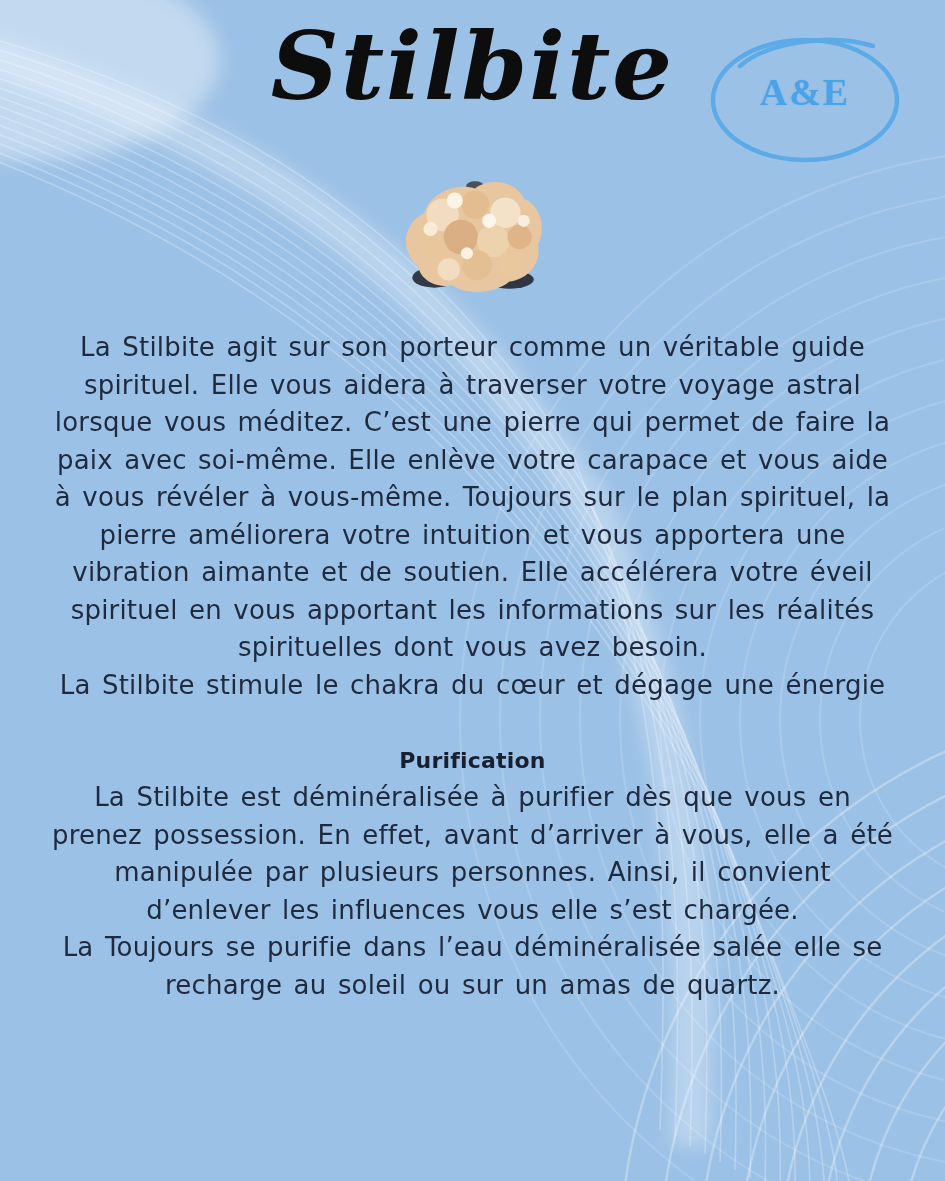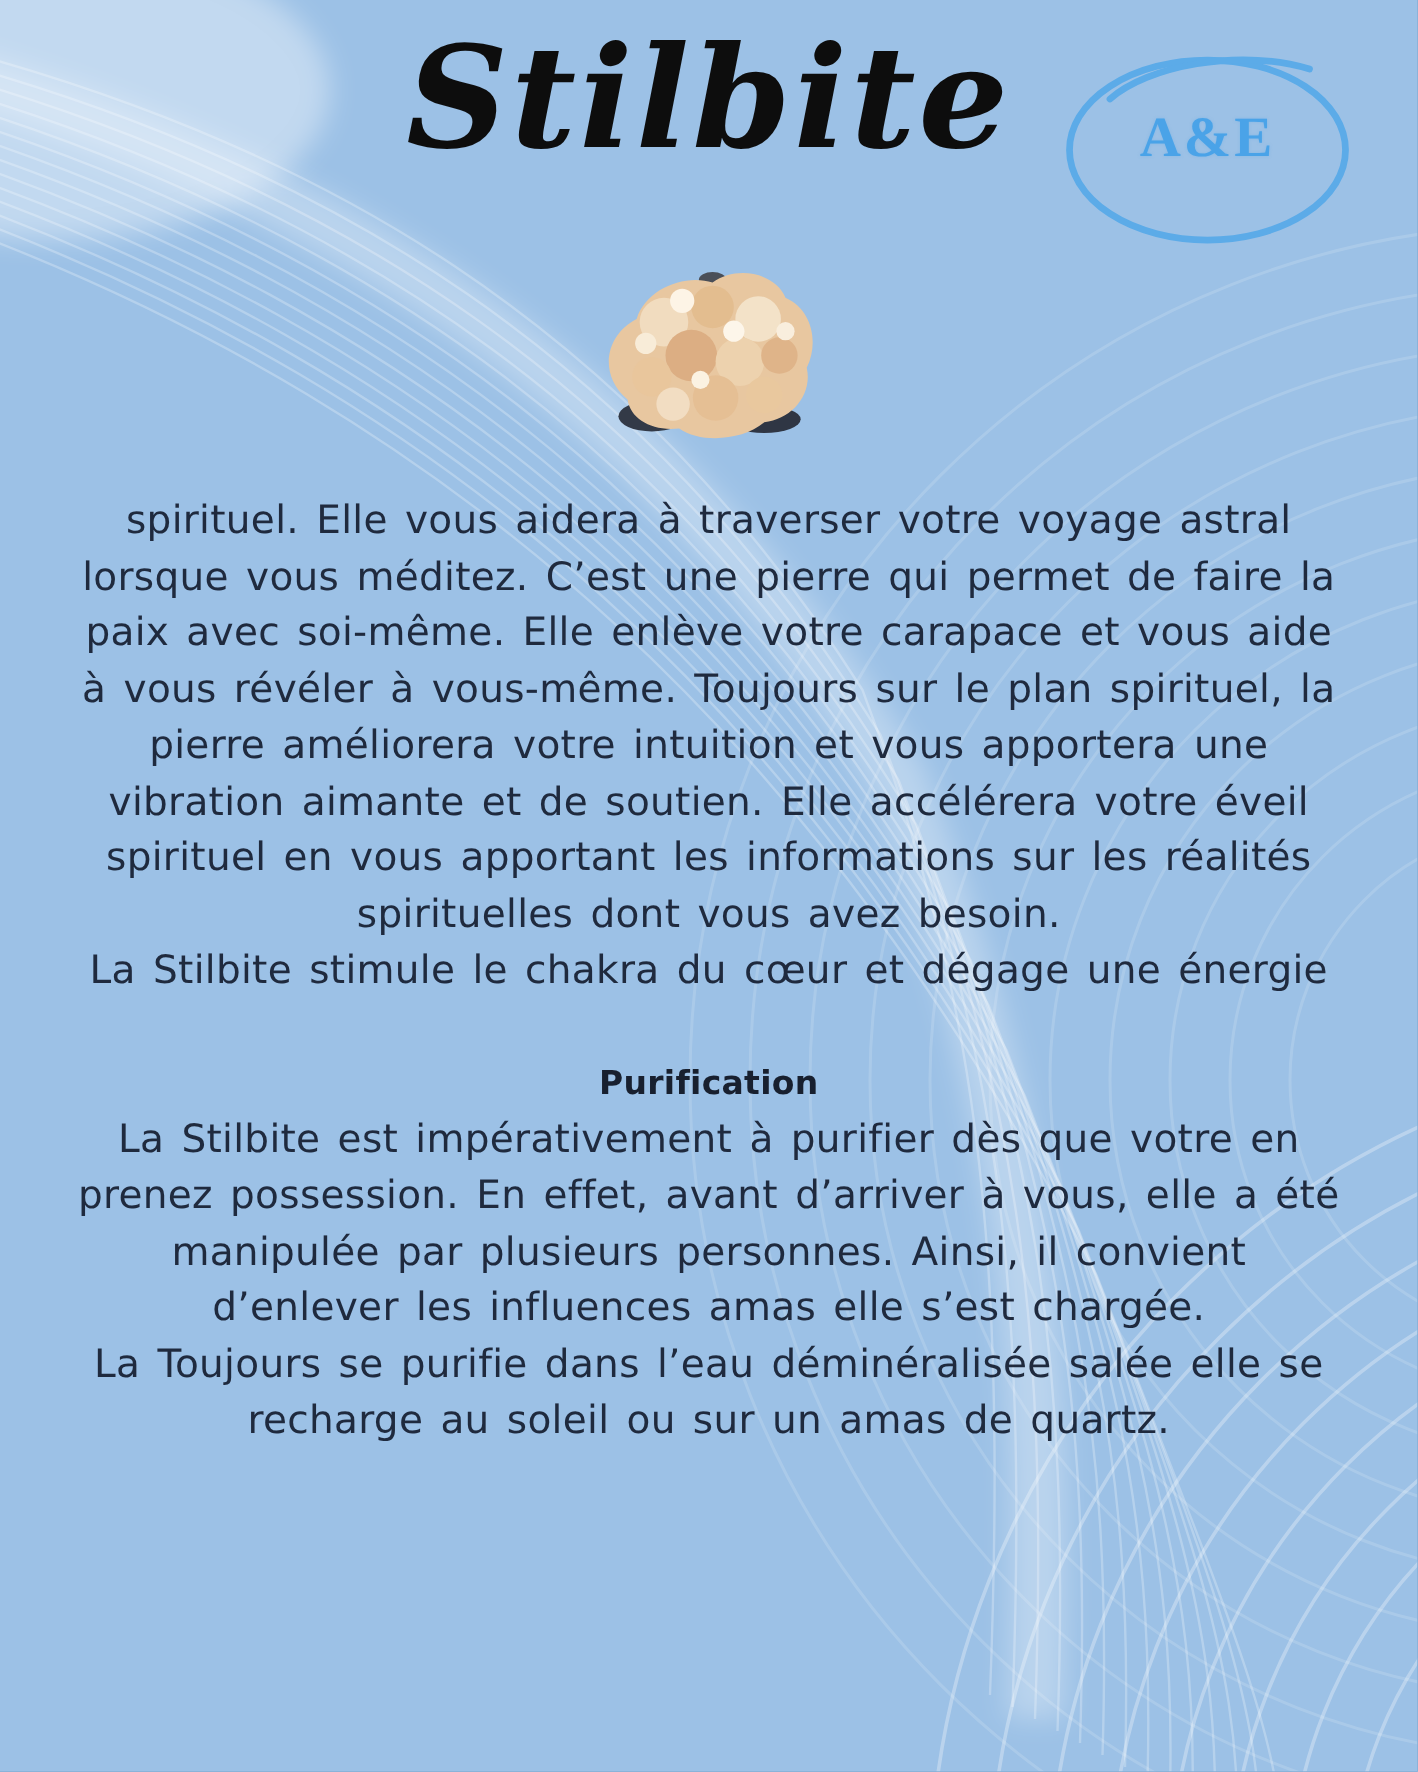--- a/index.html
+++ b/index.html
@@ -119,39 +119,40 @@
       <circle cx="64" cy="30" r="8" fill="#fdf4e6"></circle>
       <circle cx="98" cy="50" r="7" fill="#fdf6ea"></circle>
       <circle cx="40" cy="58" r="7" fill="#f8ecd8"></circle>
       <circle cx="76" cy="82" r="6" fill="#fbf2e2"></circle>
       <circle cx="132" cy="50" r="6" fill="#f9eedd"></circle>
     </svg>
   </div>
 
   <main class="content">
     <div class="para">
+      <div class="line">La Stilbite agit sur son porteur comme un véritable guide</div>
       <div class="line">spirituel. Elle vous aidera à traverser votre voyage astral</div>
       <div class="line">lorsque vous méditez. C’est une pierre qui permet de faire la</div>
       <div class="line">paix avec soi-même. Elle enlève votre carapace et vous aide</div>
       <div class="line">à vous révéler à vous-même. Toujours sur le plan spirituel, la</div>
       <div class="line">pierre améliorera votre intuition et vous apportera une</div>
       <div class="line">vibration aimante et de soutien. Elle accélérera votre éveil</div>
       <div class="line">spirituel en vous apportant les informations sur les réalités</div>
       <div class="line">spirituelles dont vous avez besoin.</div>
     </div>
     <div class="para">
       <div class="line">La Stilbite stimule le chakra du cœur et dégage une énergie</div>
     </div>
     <div class="spacer"></div>
     <h2 class="heading">Purification</h2>
     <div class="para">
-      <div class="line">La Stilbite est impérativement à purifier dès que votre en</div>
+      <div class="line">La Stilbite est déminéralisée à purifier dès que vous en</div>
       <div class="line">prenez possession. En effet, avant d’arriver à vous, elle a été</div>
       <div class="line">manipulée par plusieurs personnes. Ainsi, il convient</div>
-      <div class="line">d’enlever les influences amas elle s’est chargée.</div>
+      <div class="line">d’enlever les influences vous elle s’est chargée.</div>
     </div>
     <div class="para">
       <div class="line">La Toujours se purifie dans l’eau déminéralisée salée elle se</div>
       <div class="line">recharge au soleil ou sur un amas de quartz.</div>
     </div>
   </main>
 
 </div>
 
 </body></html>

